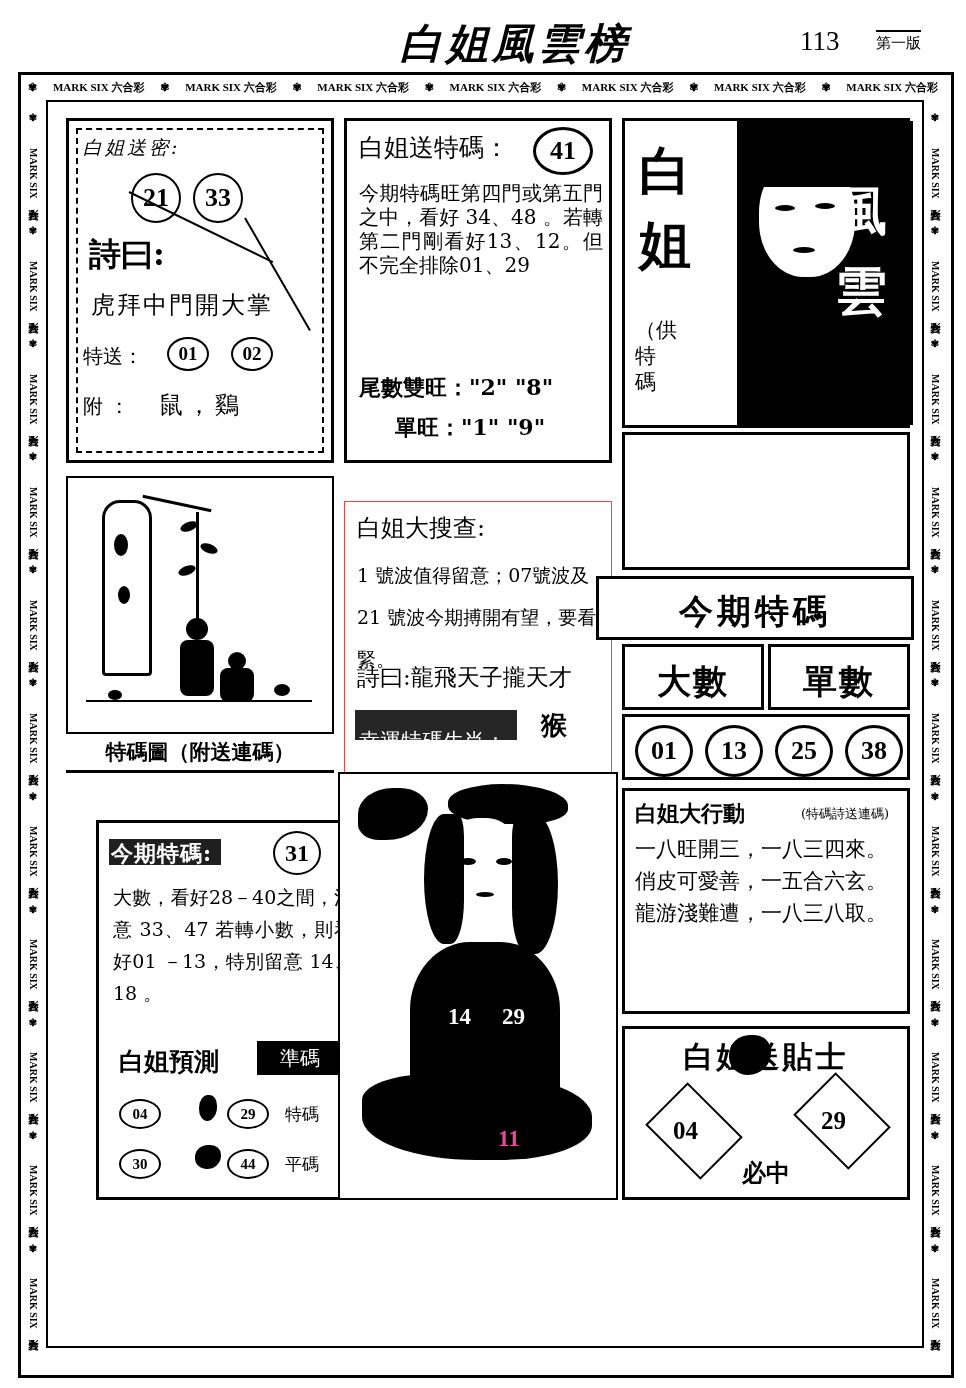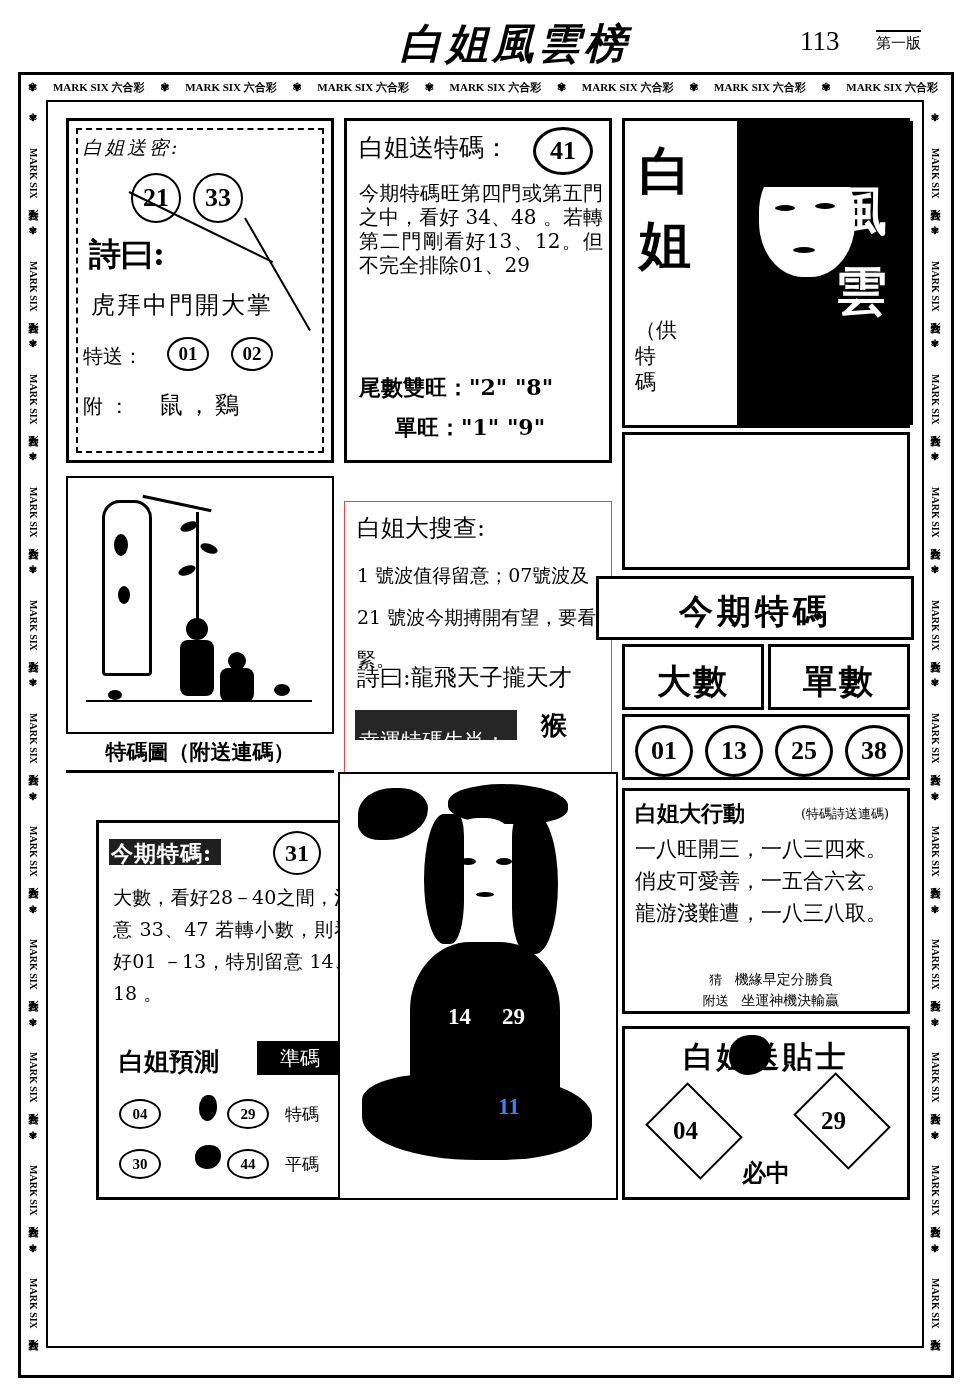--- a/index.html
+++ b/index.html
@@ -286,21 +286,21 @@
     <div class="ink" style="left:96px;top:44px;width:92px;height:120px;border-radius:46% 46% 50% 50%;background:#fff;border:0;"></div>
     <div class="ink" style="left:84px;top:40px;width:40px;height:130px;border-radius:60% 20% 40% 60%;"></div>
     <div class="ink" style="left:172px;top:40px;width:46px;height:140px;border-radius:20% 60% 60% 40%;"></div>
     <div class="ink" style="left:120px;top:84px;width:16px;height:7px;border-radius:50%;"></div>
     <div class="ink" style="left:156px;top:84px;width:16px;height:7px;border-radius:50%;"></div>
     <div class="ink" style="left:136px;top:118px;width:18px;height:5px;border-radius:50%;"></div>
     <div class="ink" style="left:70px;top:168px;width:150px;height:170px;border-radius:40% 40% 10% 10%;"></div>
     <div class="ink" style="left:22px;top:300px;width:230px;height:86px;border-radius:30% 50% 40% 50%;"></div>
     <div class="photo-num" style="left:108px;top:230px;color:#fff;">14</div>
     <div class="photo-num" style="left:162px;top:230px;color:#fff;">29</div>
-    <div class="photo-num" style="left:158px;top:320px;color:#3b82f6;">11</div>
+    <div class="photo-num" style="left:158px;top:352px;color:#ec4899;">11</div>
   </div>
 
   <div class="box" id="r-photo">
     <div class="ink" style="left:112px;top:0;width:176px;height:304px;background:#000;"></div>
     <div class="ink" style="left:134px;top:36px;width:96px;height:120px;border-radius:46%;background:#fff;"></div>
     <div class="ink" style="left:126px;top:14px;width:120px;height:52px;border-radius:50% 50% 0 0;"></div>
     <div class="ink" style="left:150px;top:84px;width:20px;height:6px;border-radius:50%;"></div>
     <div class="ink" style="left:190px;top:82px;width:20px;height:6px;border-radius:50%;"></div>
     <div class="ink" style="left:168px;top:126px;width:22px;height:6px;border-radius:50%;"></div>
     <div style="position:absolute;left:14px;top:16px;font-size:52px;font-weight:bold;font-family:'DejaVu Serif',serif;">白</div>
@@ -332,30 +332,20 @@
   </div>
 
   <div class="box" id="r-xing">
     <div id="xing-title">白姐大行動</div>
     <div id="xing-sub">(特碼詩送連碼)</div>
     <div id="xing-lines">
       <div>一八旺開三，一八三四來。</div>
       <div>俏皮可愛善，一五合六玄。</div>
       <div>龍游淺難遭，一八三八取。</div>
     </div>
-    <div id="xing-foot">
-      <div style="text-align:center;">
-        <span class="lbl">猜</span>
-        <span style="margin-left:8px;">機緣早定分勝負</span>
-      </div>
-      <div style="text-align:center;">
-        <span class="lbl">附送</span>
-        <span style="margin-left:8px;">坐運神機決輸贏</span>
-      </div>
-    </div>
   </div>
 
   <div class="box" id="r-tips">
     <div id="tips-title">白姐送貼士</div>
     <div class="blob" style="left:104px;top:6px;width:42px;height:40px;"></div>
     <div class="diamond" style="left:30px;top:72px;"></div>
     <div class="dnum" style="left:48px;top:88px;">04</div>
     <div class="diamond" style="left:178px;top:62px;"></div>
     <div class="dnum" style="left:196px;top:78px;">29</div>
     <div id="tips-mid">必中</div>

